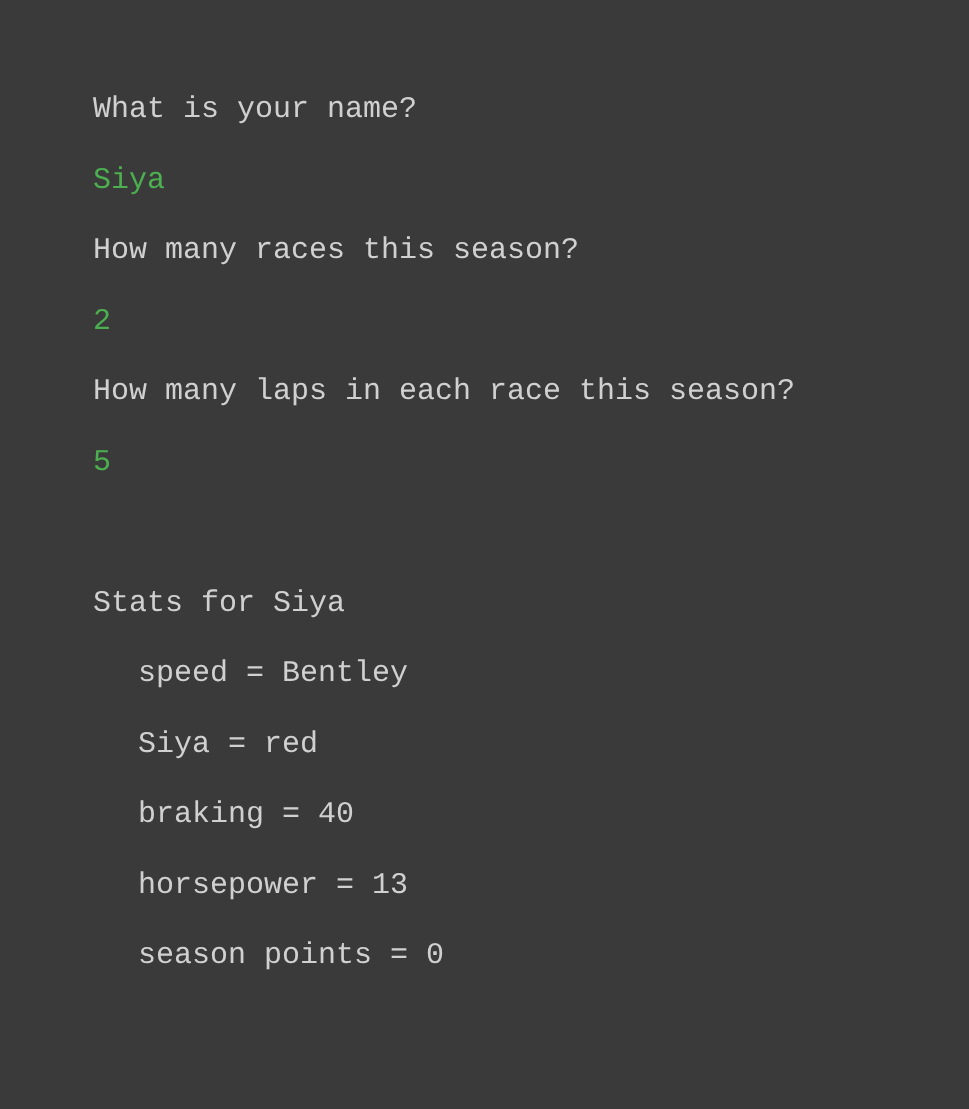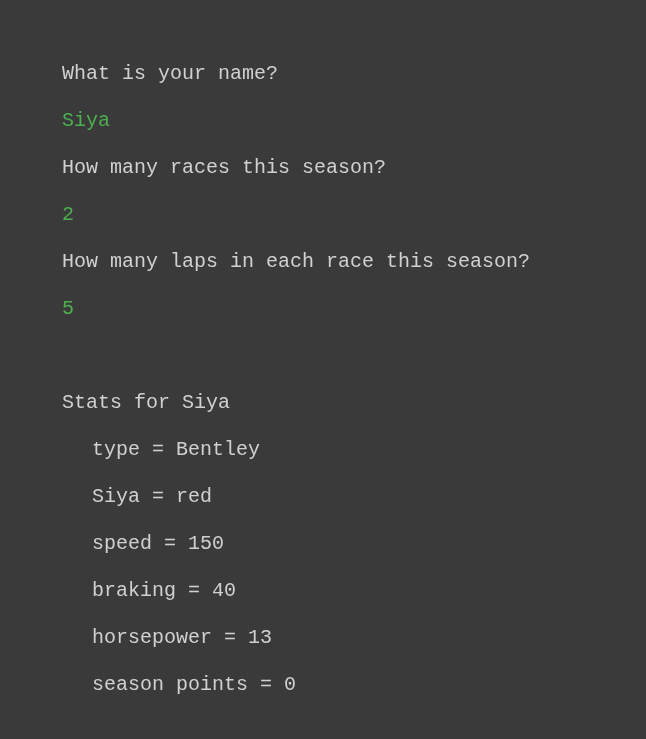--- a/index.html
+++ b/index.html
@@ -49,19 +49,18 @@
 <div class="line">How many races this season?</div>
 <div class="line green">2</div>
 <div class="line">How many laps in each race this season?</div>
 <div class="line green">5</div>
 
 <div class="blank"></div>
 
 <div class="line stats-block">Stats for Siya</div>
 
 <div>
-<div class="stats-row">type = Bentley</div>
+<div class="stats-row">speed = Bentley</div>
     <div class="stats-row">Siya = red</div>
-    <div class="stats-row">speed = 150</div>
     <div class="stats-row">braking = 40</div>
     <div class="stats-row">horsepower = 13</div>
     <div class="stats-row">season points = 0</div>
   </div>
 
 </body></html>

